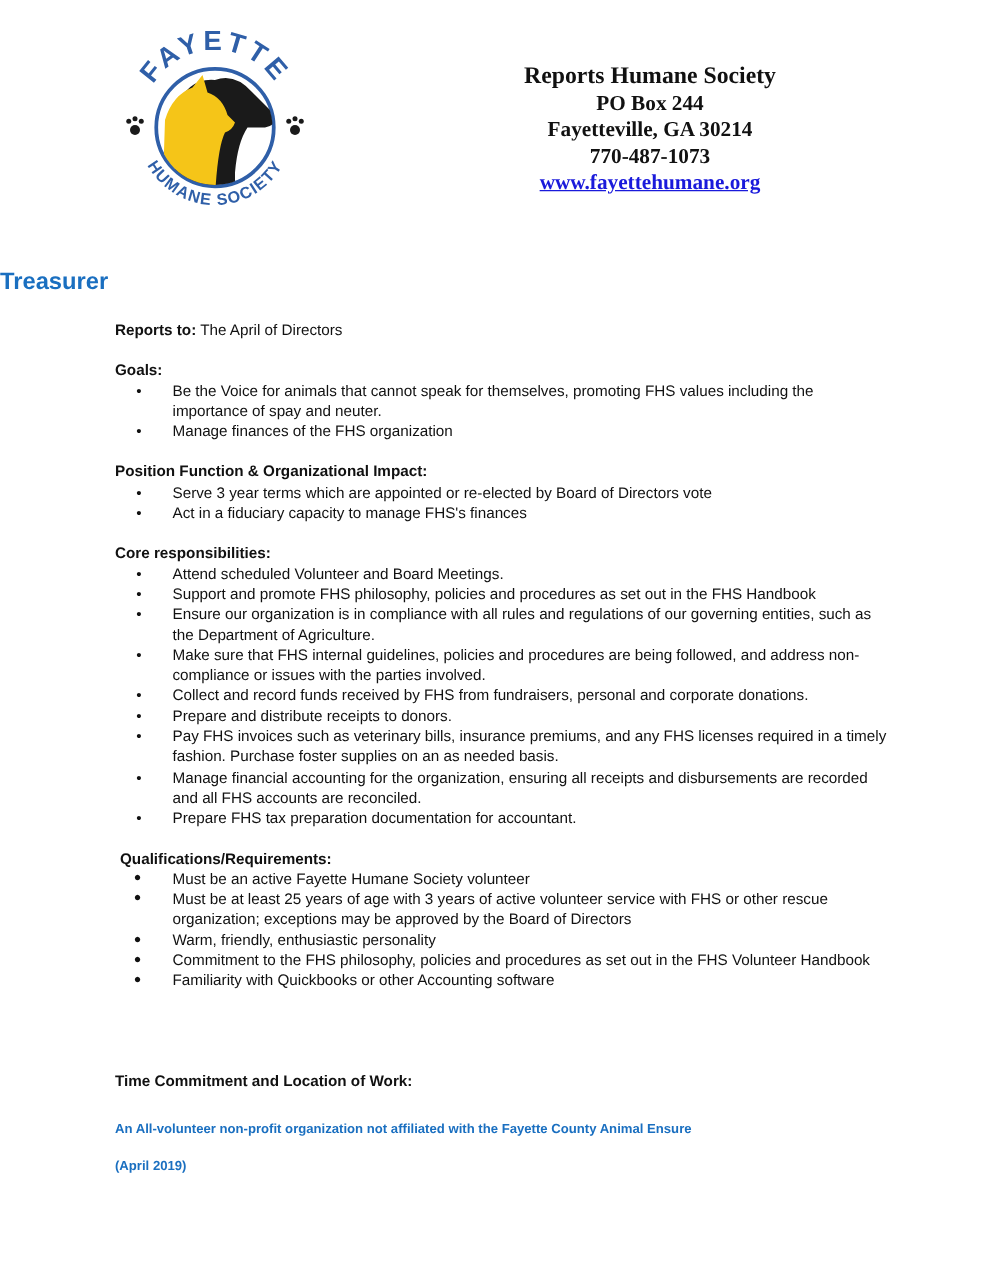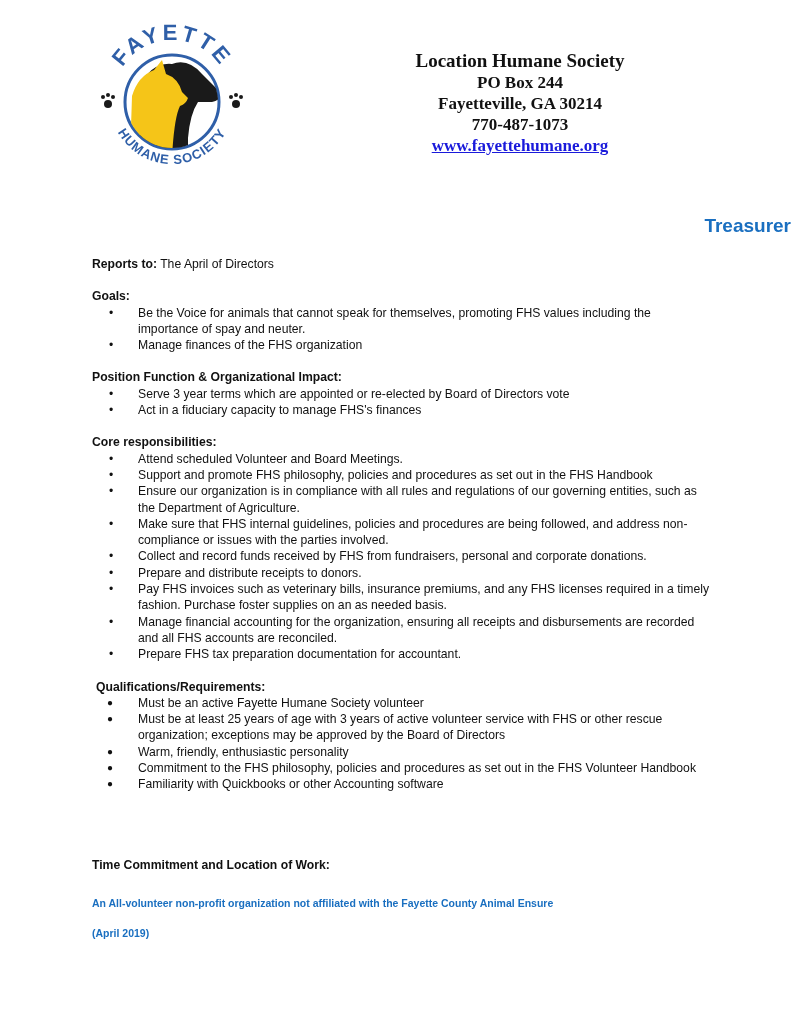--- a/index.html
+++ b/index.html
@@ -2,21 +2,21 @@
 <html><head>
   <meta charset="utf-8">
   <style>
     html, body { margin: 0; padding: 0; background: #ffffff; }
     body { width: 791px; height: 1024px; position: relative; overflow: hidden; font-family: "Liberation Sans", sans-serif; color: #111; }
     .logo { position: absolute; left: 92px; top: 18px; width: 160px; height: 160px; }
     .org-block { position: absolute; left: 395px; top: 50px; width: 250px; text-align: center; font-family: "Liberation Serif", serif; font-weight: bold; color: #111; }
     .org-name { font-size: 19px; line-height: 22px; }
     .org-line { font-size: 17px; line-height: 21px; }
     .org-url { font-size: 17px; line-height: 21px; color: #1a1adb; text-decoration: underline; cursor: pointer; }
-    .title { position: absolute; left: 0; width: 791px; top: 215px; text-align: right; color: #1a6fc0; font-weight: bold; font-size: 19px; }
+    .title { position: absolute; left: 0; width: 791px; top: 215px; text-align: left; color: #1a6fc0; font-weight: bold; font-size: 19px; }
     .content { position: absolute; left: 92px; top: 256px; width: 620px; font-size: 12.2px; line-height: 16.3px; }
     .label { font-weight: bold; }
     .section { margin-bottom: 16px; }
     .section h3 { margin: 0; font-size: 12.2px; font-weight: bold; line-height: 16.3px; }
     ul { margin: 0; padding: 0 0 0 46px; list-style: none; }
     ul li { position: relative; padding-left: 0; }
     ul li::before { content: "\2022"; position: absolute; left: -29px; top: 0; }
     ul.round li::before { content: "\25CF"; font-size: 10px; left: -31px; }
     .quals h3 { padding-left: 4px; }
     .time { margin-top: 64px; }
@@ -53,21 +53,21 @@
         <circle cx="21" cy="79" r="2"></circle>
       <circle cx="144" cy="86" r="4"></circle>
         <circle cx="139" cy="79" r="2"></circle>
         <circle cx="144" cy="77" r="2"></circle>
         <circle cx="149" cy="79" r="2"></circle>
     </g>
   </svg>
 </div>
 
 <div class="org-block">
-  <div class="org-name">Location Humane Society</div>
+  <div class="org-name">Reports Humane Society</div>
   <div class="org-line">PO Box 244</div>
   <div class="org-line">Fayetteville, GA 30214</div>
   <div class="org-line">770-487-1073</div>
   <div class="org-url">www.fayettehumane.org</div>
 </div>
 
 <div class="title">Treasurer</div>
 
 <div class="content">
   <div class="section">

